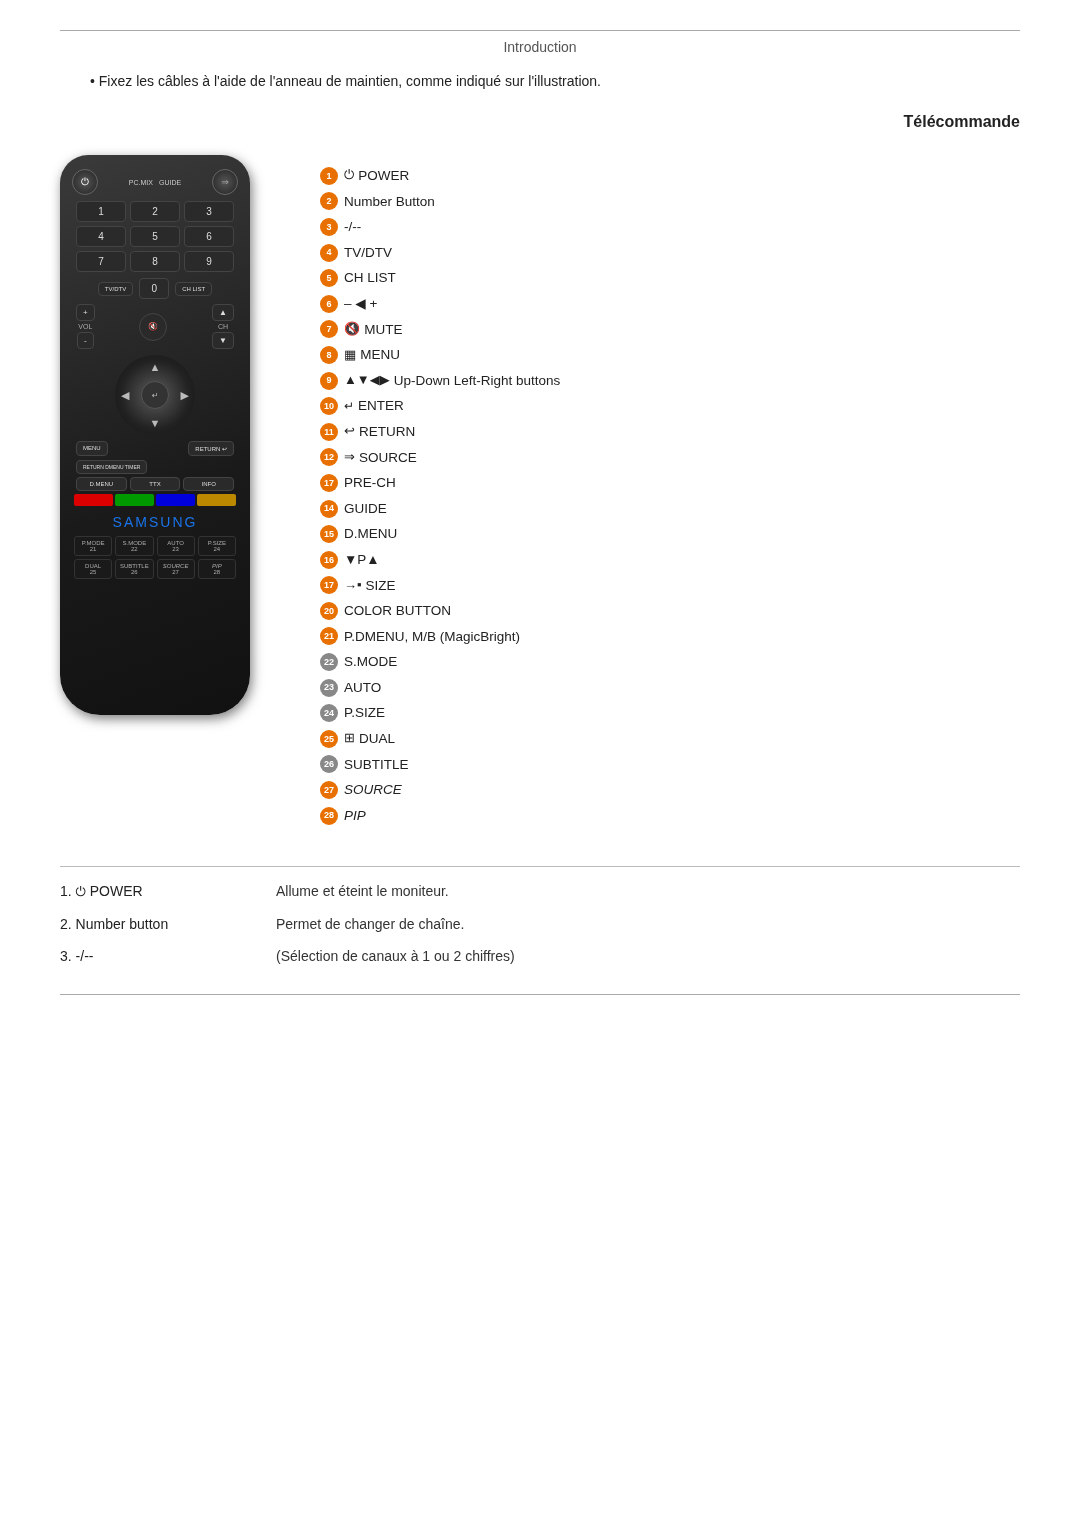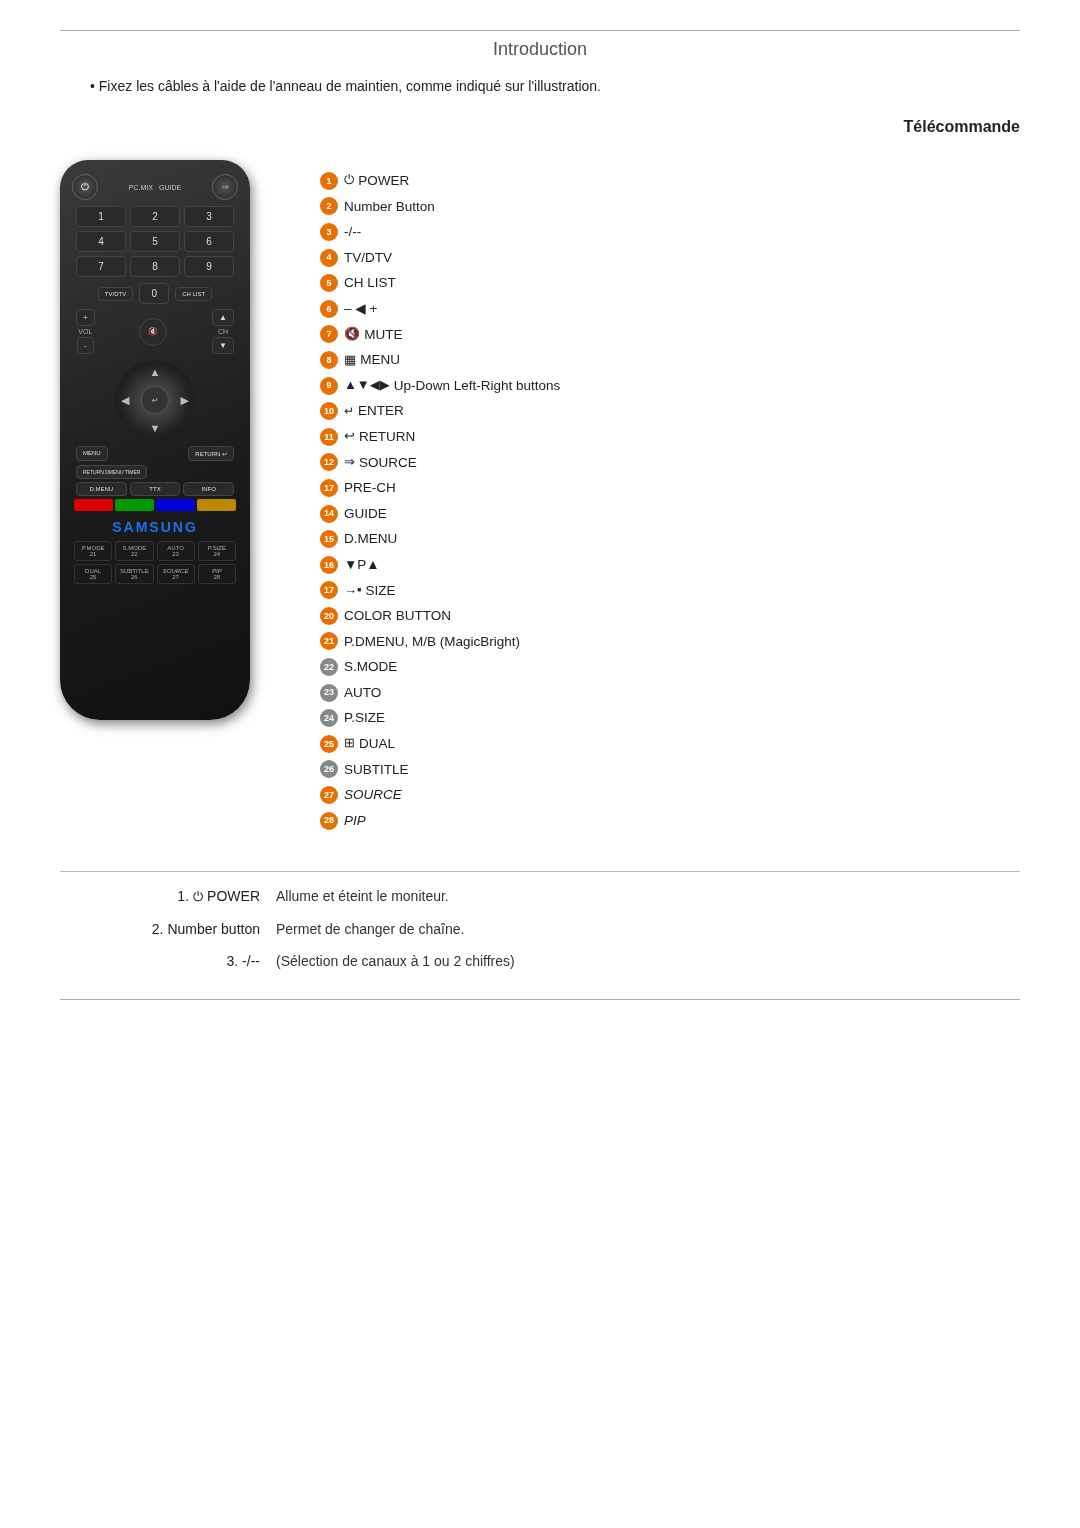--- a/index.html
+++ b/index.html
@@ -19,21 +19,21 @@
       position: relative;
     }
 
     .top-border {
       border-top: 1px solid #aaa;
       margin-bottom: 8px;
     }
 
     .page-header {
       text-align: center;
-      font-size: 18px;
+      font-size: 14px;
       color: #555;
       margin-bottom: 18px;
     }
 
     .intro-bullet {
       margin-left: 30px;
       margin-bottom: 24px;
       font-size: 14px;
     }
 
@@ -186,21 +186,21 @@
       font-size: 11px;
     }
     .nav-up { top: 6px; left: 50%; transform: translateX(-50%); }
     .nav-down { bottom: 6px; left: 50%; transform: translateX(-50%); }
     .nav-left { left: 6px; top: 50%; transform: translateY(-50%); }
     .nav-right { right: 6px; top: 50%; transform: translateY(-50%); }
 
     .remote-samsung {
       color: #1a73e8;
       font-size: 14px;
-      font-weight: bold;
+      font-weight: normal;
       text-align: center;
       margin: 8px 0 6px 0;
       letter-spacing: 2px;
     }
 
     .remote-bottom-grid {
       display: grid;
       grid-template-columns: repeat(4, 1fr);
       gap: 3px;
       margin: 4px 2px 2px 2px;
@@ -271,21 +271,20 @@
       margin-top: 20px;
       border-top: 1px solid #bbb;
       padding-top: 16px;
     }
 
     .desc-row {
       display: flex;
       margin-bottom: 16px;
       align-items: flex-start;
       gap: 16px;
-      text-align: right;
     }
 
     .desc-label {
       width: 200px;
       flex-shrink: 0;
       font-size: 14px;
     }
 
     .desc-label .power-icon {
       font-size: 13px;

